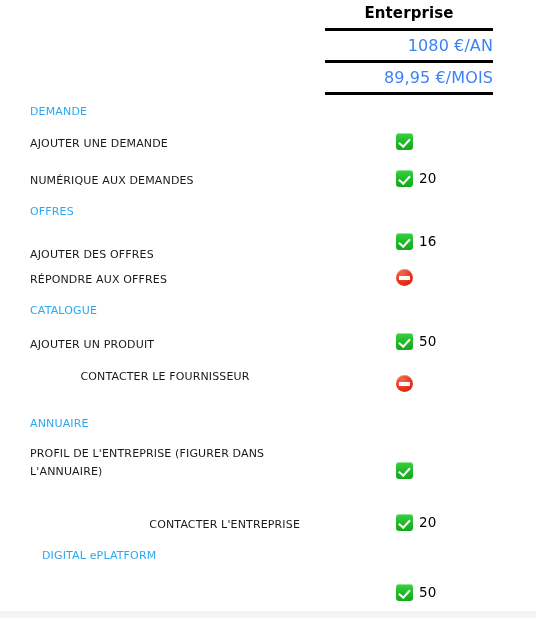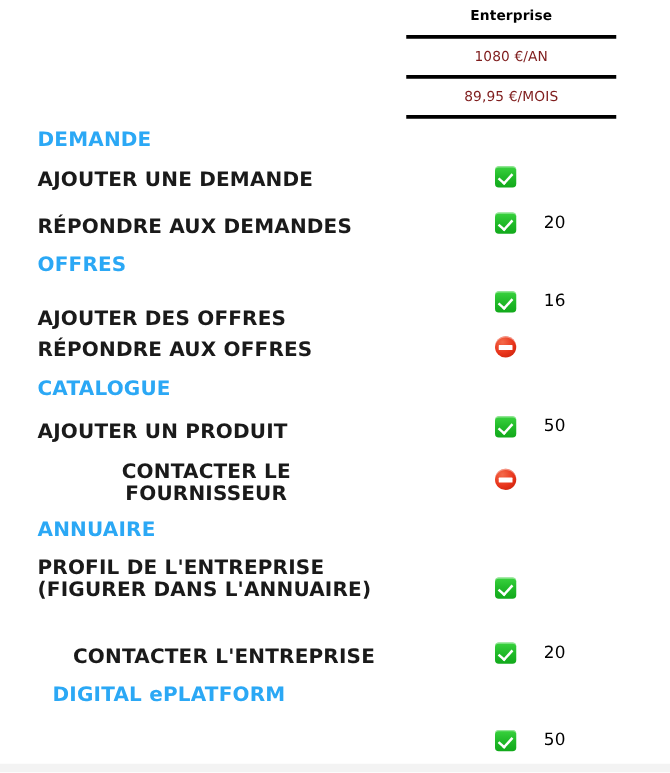--- a/index.html
+++ b/index.html
@@ -25,73 +25,72 @@
   }
 
   
   .plan-header {
     position: absolute;
     left: 325px;
     top: 0px;
     width: 168px;
   }
   .plan-name {
-    font-size: 11px;
+    font-size: 15px;
     font-weight: bold;
     text-align: center;
     line-height: 26px;
     letter-spacing: 0.1px;
     color: #000;
     padding-bottom: 2px;
   }
   .rule {
     height: 3px;
     background: #000000;
     width: 168px;
   }
   .plan-price {
-    font-size: 11px;
-    text-align: center;
+    font-size: 16px;
+    text-align: right;
     line-height: 29px;
-    color: #7f1d1d;
+    color: #3b82f6;
     letter-spacing: 0.1px;
   }
 
   
   .rows {
     position: absolute;
     left: 0;
     top: 96px;
     width: 536px;
   }
   .row {
     position: relative;
     width: 536px;
     min-height: 22px;
   }
   .row-label {
     position: absolute;
     left: 30px;
     width: 270px;
-    font-size: 16px;
+    font-size: 11px;
     line-height: 17.5px;
     color: #1a1a1a;
     letter-spacing: 0.15px;
-    font-weight: bold;
   }
   .row.section .row-label {
     color: #2BA8F5;
   }
   .row-value {
     position: absolute;
     left: 396px;
     width: 130px;
     display: flex;
     align-items: center;
-    gap: 22px;
+    gap: 6px;
     font-size: 13.5px;
     line-height: 17px;
     color: #000;
   }
 
   
   .icon {
     display: inline-block;
     flex: 0 0 auto;
     position: relative;
@@ -164,21 +163,21 @@
       <div class="row section" style="position: absolute; left: 0px; top: 0px; width: 536px;">
         <div class="row-label" style="top: 103px;">DEMANDE</div>
       </div>
       <div class="row" style="position: absolute; left: 0px; top: 0px; width: 440px;">
         <div class="row-label" style="top: 135px;">AJOUTER UNE DEMANDE</div>
         <div class="row-value" style="top: 133px;">
           <span class="icon icon-check"></span>
         </div>
       </div>
       <div class="row" style="position: absolute; left: 0px; top: 0px; width: 536px;">
-        <div class="row-label" style="top: 172px;">RÉPONDRE AUX DEMANDES</div>
+        <div class="row-label" style="top: 172px;">NUMÉRIQUE AUX DEMANDES</div>
         <div class="row-value" style="top: 170px;">
           <span class="icon icon-check"></span>
           <span class="val-num">20</span>
         </div>
       </div>
       <div class="row section" style="position: absolute; left: 0px; top: 0px; width: 536px;">
         <div class="row-label" style="top: 203px;">OFFRES</div>
       </div>
       <div class="row" style="position: absolute; left: 0px; top: 0px; width: 536px;">
         <div class="row-label" style="top: 246px;">AJOUTER DES OFFRES</div>

